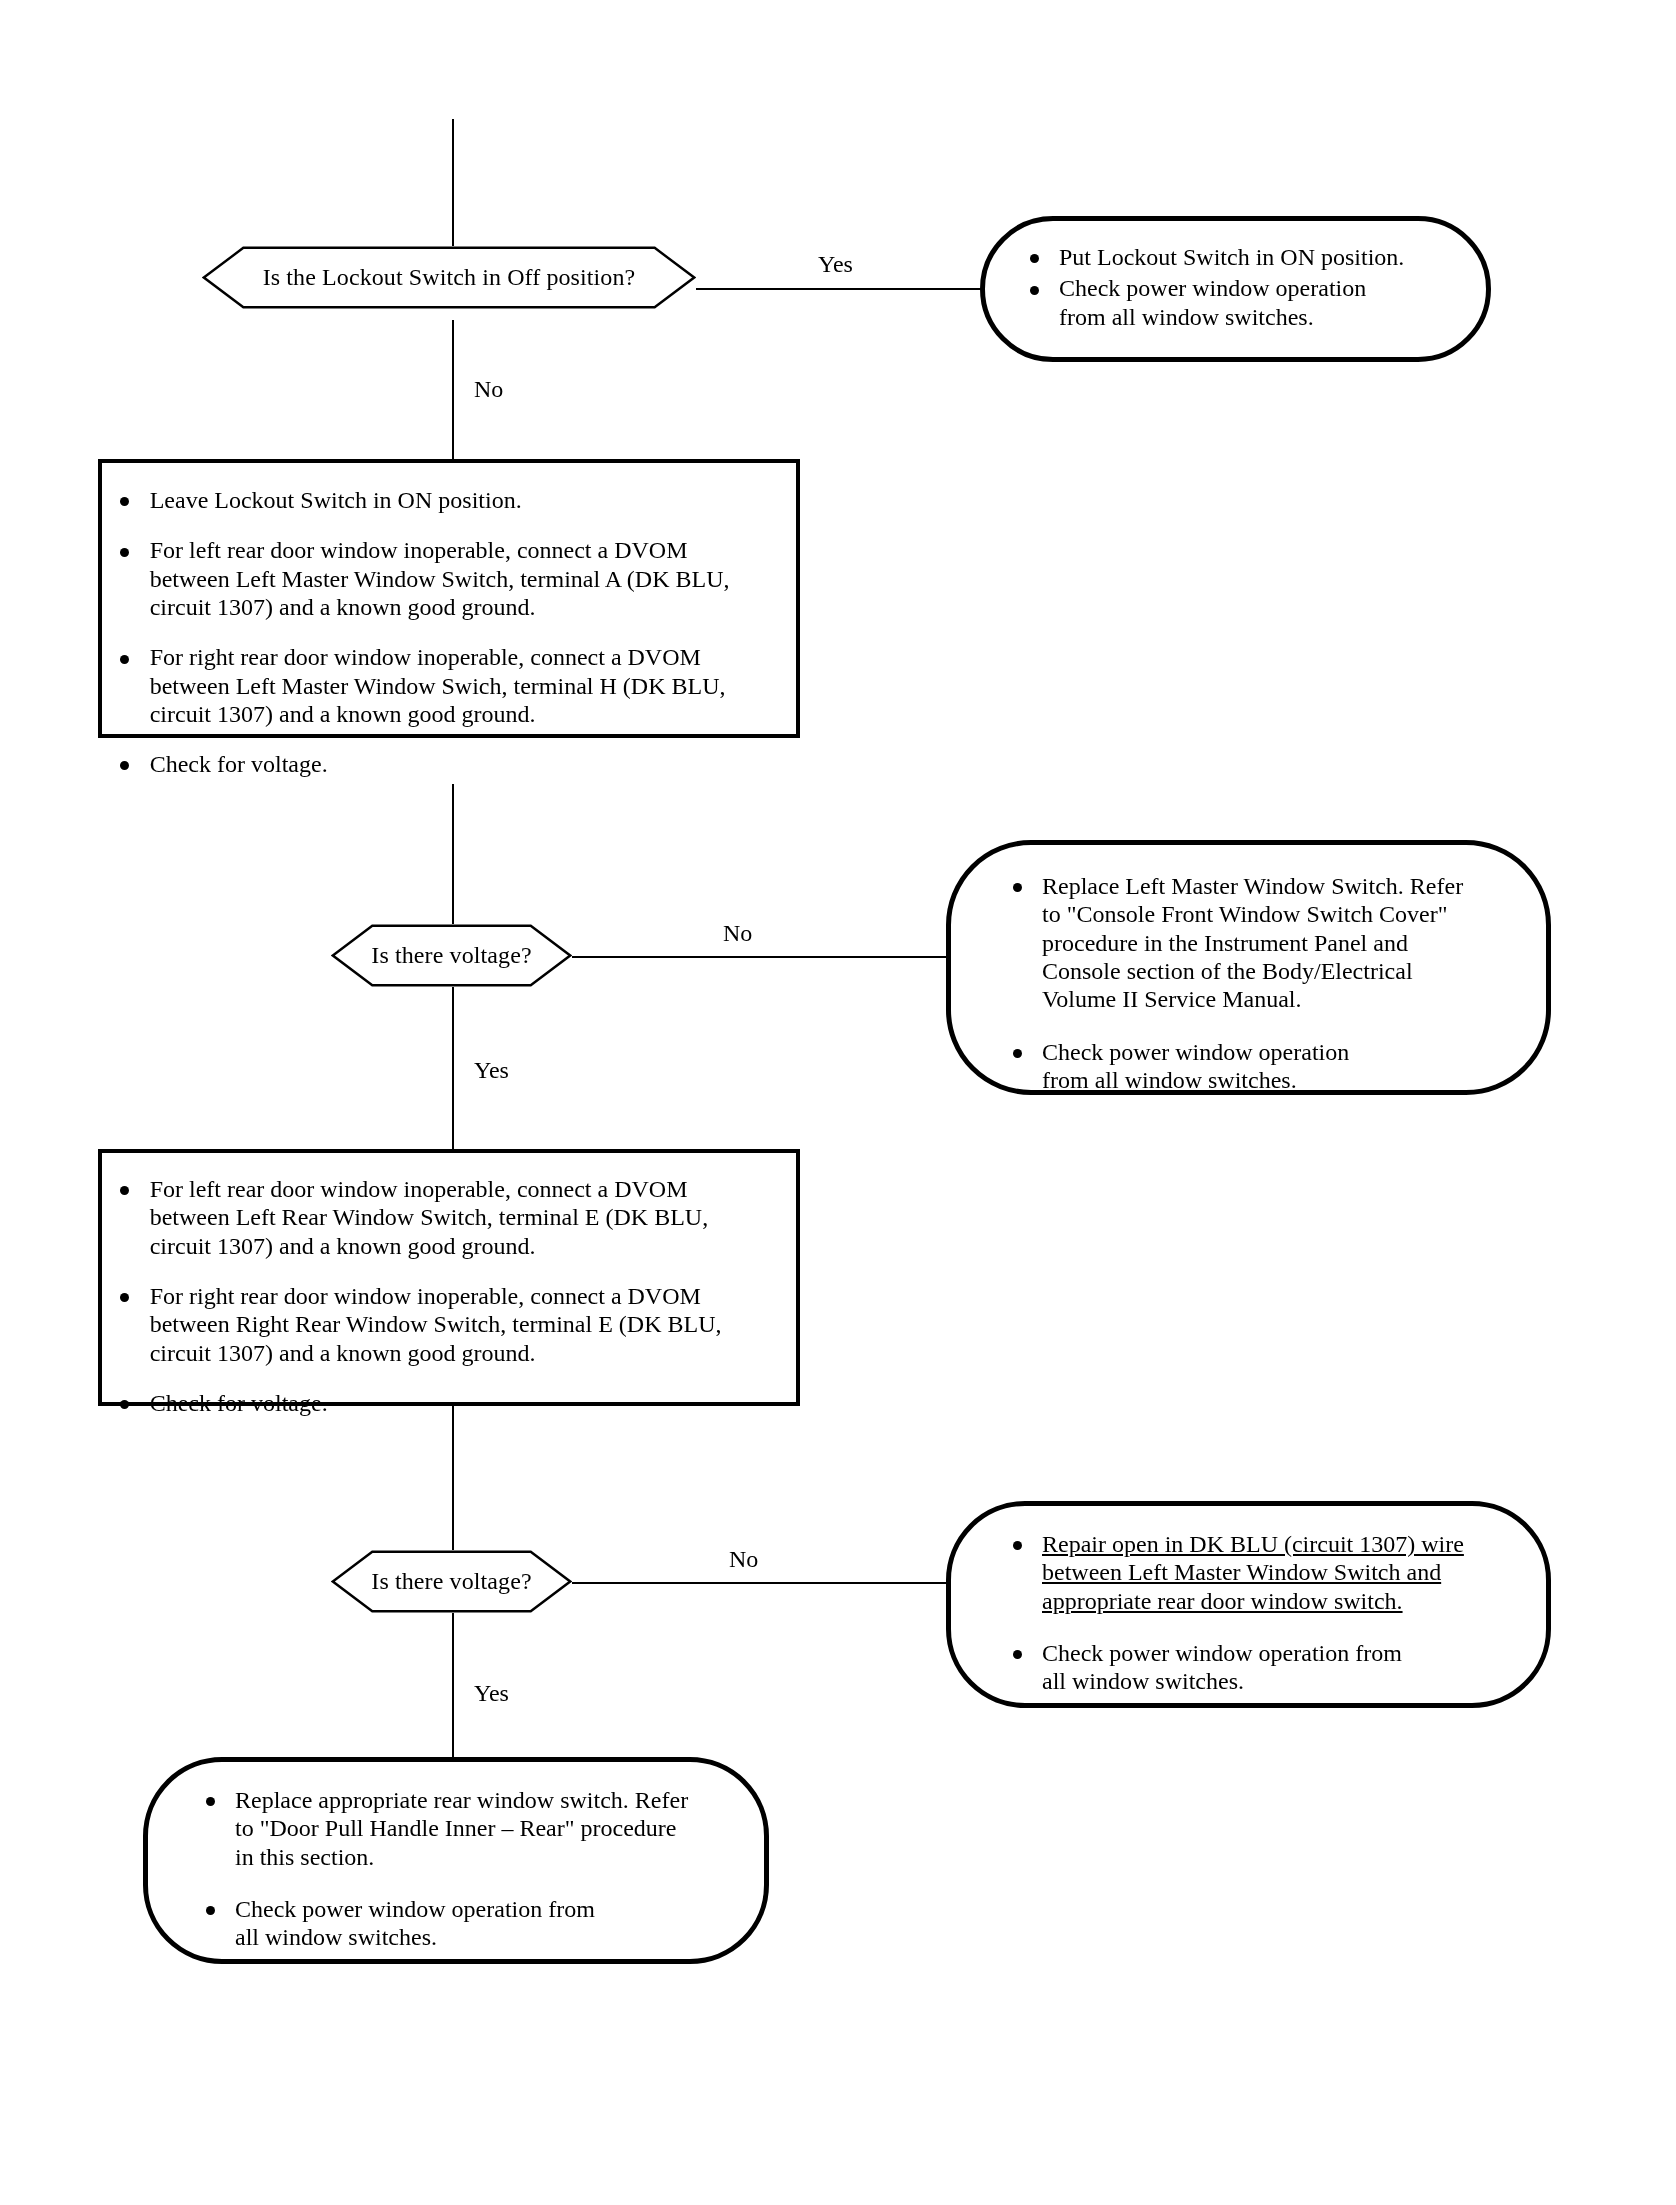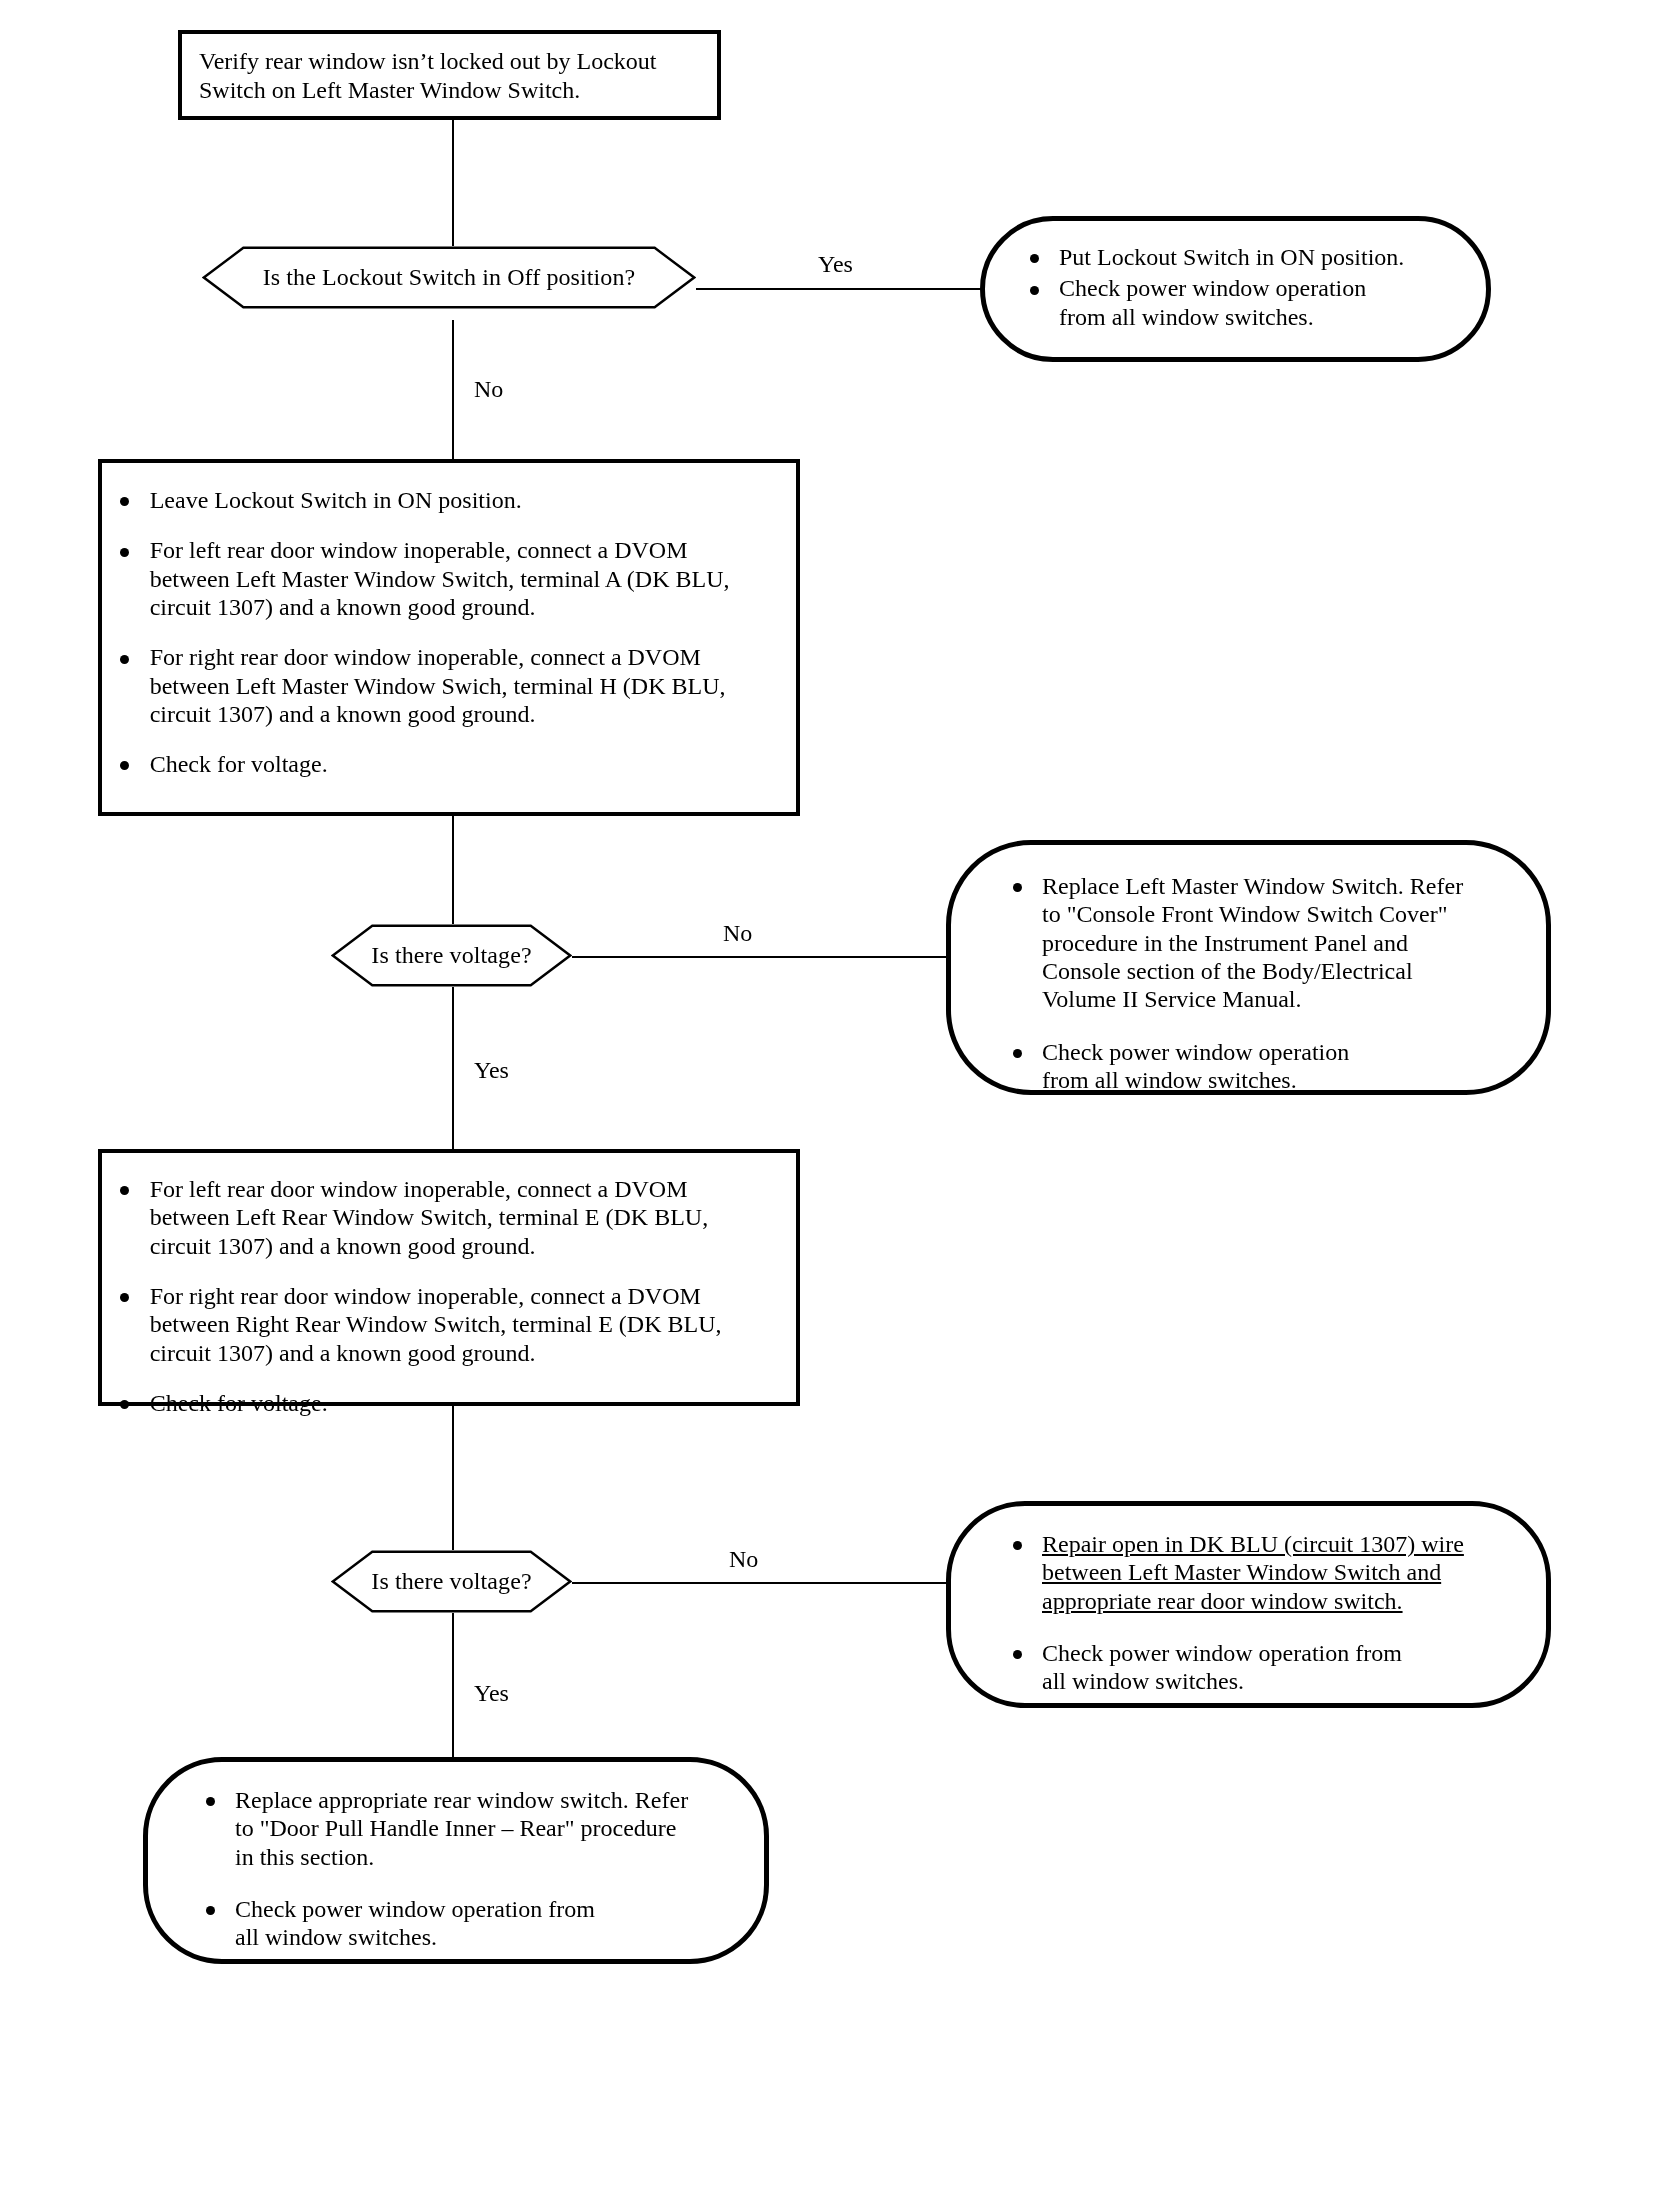--- a/index.html
+++ b/index.html
@@ -77,40 +77,37 @@
   <div class="elabel" style="left:474px;top:377px;">No</div>
 
   <div class="elabel" style="left:723px;top:921px;">No</div>
 
   <div class="elabel" style="left:474px;top:1058px;">Yes</div>
 
   <div class="elabel" style="left:729px;top:1547px;">No</div>
 
   <div class="elabel" style="left:474px;top:1681px;">Yes</div>
 
-  <div class="node rect" style="left:178px;top:30px;width:543px;height:90px;padding:13.4px 17px;">
-    <div class="plain" style="white-space:pre-line;">Verify rear window isn’t locked out by Lockout Switch on Left Master Window Switch.</div>
-  </div>
 
   <div class="node hex" style="left:202px;top:246px;width:494px;height:63px;">
     <svg viewBox="0 0 812 104" preserveAspectRatio="none">
       <polygon points="3,52 68,3 744,3 809,52 744,101 68,101" fill="#ffffff" stroke="#000000" stroke-width="4"></polygon>
     </svg>
     <div class="hextext">Is the Lockout Switch in Off position?</div>
   </div>
 
   <div class="node pill" style="left:980px;top:216px;width:511px;height:146px;border-radius:73px;padding:22px 28px 22px 36px;">
     <ul class="blist">
       <li style="white-space:pre-line;margin-bottom:3px;">Put Lockout Switch in ON position.</li>
       <li style="white-space:pre-line;">Check power window operation
 from all window switches.</li>
     </ul>
   </div>
 
-  <div class="node rect" style="left:98px;top:459px;width:702px;height:357px;padding:23px 18px 18px 9.7px;">
+  <div class="node rect" style="left:98px;top:459px;width:702px;height:279px;padding:23px 18px 18px 9.7px;">
     <ul class="blist">
       <li style="white-space:pre-line;margin-bottom:22px;">Leave Lockout Switch in ON position.</li>
       <li style="white-space:pre-line;margin-bottom:22px;">For left rear door window inoperable, connect a DVOM
 between Left Master Window Switch, terminal A (DK BLU,
 circuit 1307) and a known good ground.</li>
       <li style="white-space:pre-line;margin-bottom:22px;">For right rear door window inoperable, connect a DVOM
 between Left Master Window Swich, terminal H (DK BLU,
 circuit 1307) and a known good ground.</li>
       <li style="white-space:pre-line;">Check for voltage.</li>
     </ul>

